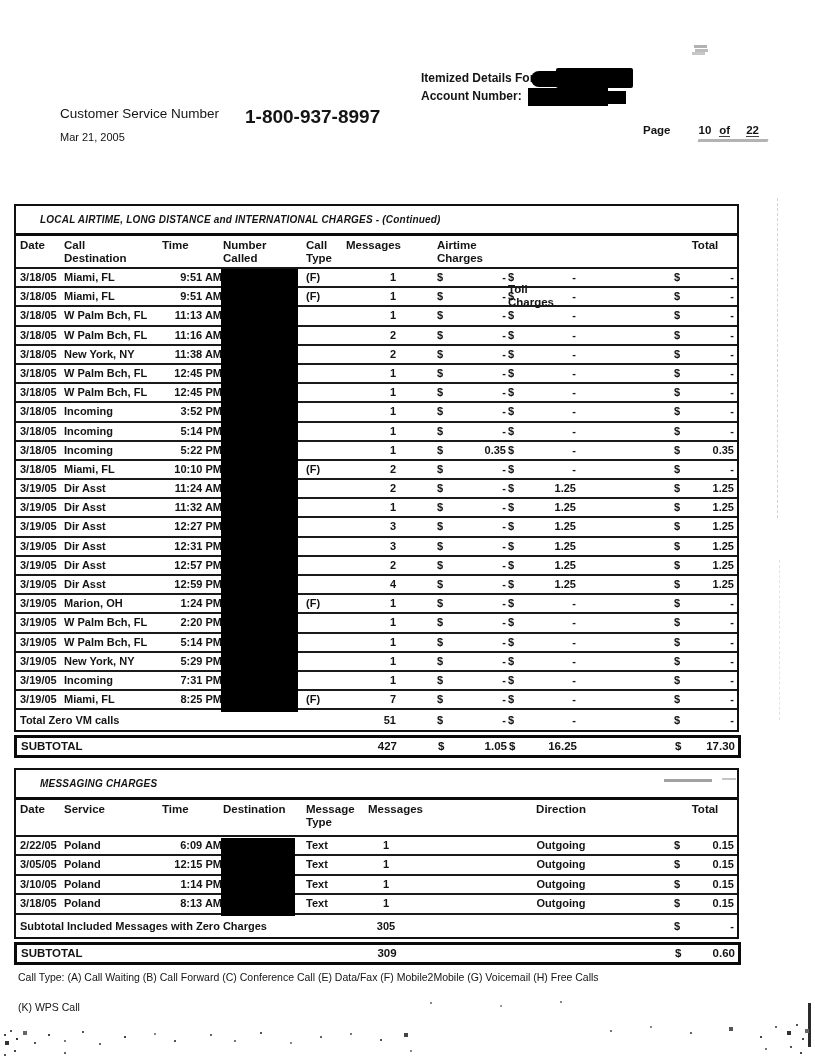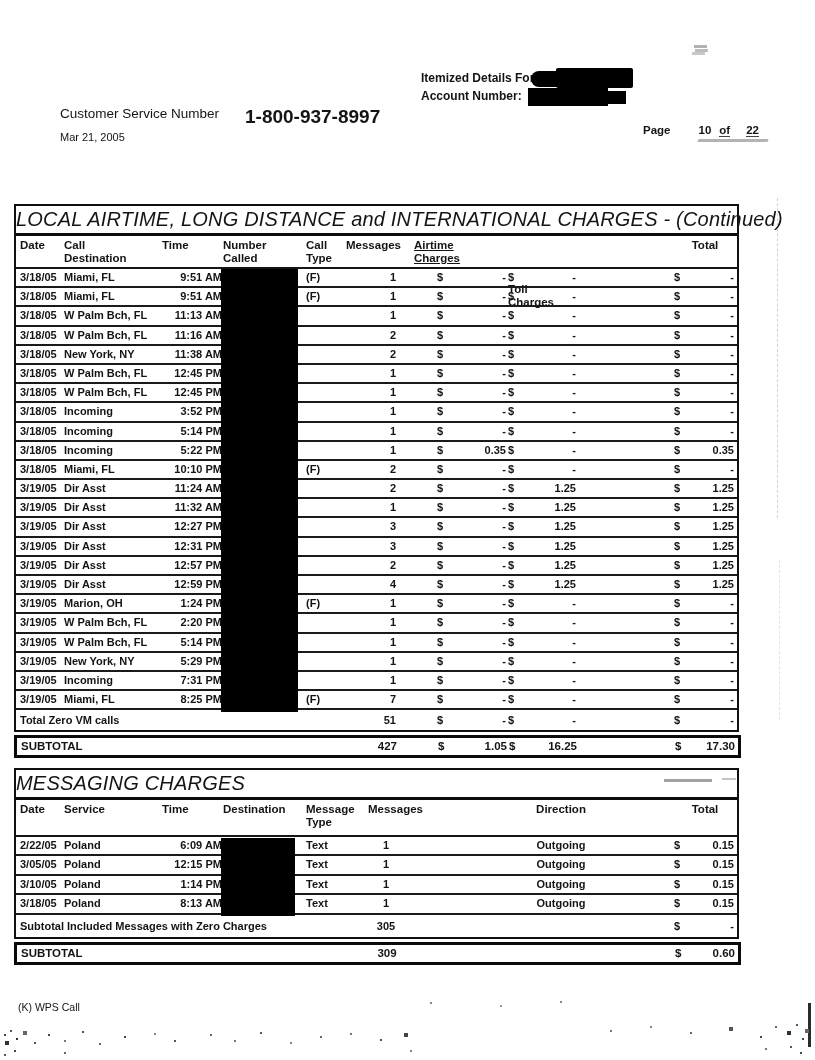--- a/index.html
+++ b/index.html
@@ -14,29 +14,29 @@
   .cs-label{left:60px;top:106px;font-size:13.5px;font-weight:normal;}
   .cs-number{left:245px;top:106px;font-size:19px;font-weight:bold;}
   .bill-date{left:60px;top:131px;font-size:11px;}
   .page-ind{left:643px;top:124px;font-size:11.5px;font-weight:bold;white-space:nowrap;}
   .page-ind .gap1{margin-left:28px;}
   .page-ind .gap2{margin-left:8px;border-bottom:1px solid #444;}
   .page-ind .gap3{margin-left:16px;border-bottom:1px solid #444;}
 
   
   .tbl{position:absolute;left:14px;width:721px;border:2px solid #101010;background:#fff;}
-  .t-title{height:27px;border-bottom:3px solid #0c0c0c;font-style:italic;font-weight:normal;
-           font-size:20px;line-height:27px;padding-left:0;letter-spacing:.2px;white-space:nowrap;}
+  .t-title{height:27px;border-bottom:3px solid #0c0c0c;font-style:italic;font-weight:bold;
+           font-size:10px;line-height:27px;padding-left:24px;letter-spacing:.2px;white-space:nowrap;}
   .thead{position:relative;border-bottom:2px solid #161616;font-weight:bold;font-size:11.5px;}
   .thead1{height:31px;}
   .thead2{height:35px;}
   .hc{position:absolute;top:3px;white-space:pre-line;line-height:13px;}
   .h-date{left:4px;}  .h-dest{left:48px;}  .h-time{left:146px;} .h-num{left:207px;}
   .h-ctype{left:290px;} .h-min{left:330px;width:52px;text-align:center;}
-  .h-air{left:398px;text-decoration:underline;} .h-toll{left:492px;margin-top:44px;} .h-total{left:660px;width:58px;text-align:center;}
+  .h-air{left:421px;} .h-toll{left:492px;margin-top:44px;} .h-total{left:660px;width:58px;text-align:center;}
   .mh-service{left:48px;} .mh-dest{left:207px;} .mh-type{left:290px;} .mh-msgs{left:352px;}
   .mh-dir{left:480px;width:130px;text-align:center;} 
 
   .rows{position:relative;}
   .arow{position:relative;height:17.2px;border-bottom:2px solid #1a1a1a;font-size:11px;
         font-weight:bold;line-height:17px;}
   .mrow{position:relative;height:17.4px;border-bottom:2px solid #1a1a1a;font-size:11px;
         font-weight:bold;line-height:17px;}
   .cell{position:absolute;white-space:nowrap;}
   .c-label{left:4px;}
@@ -526,20 +526,21 @@
       <span class="cell c-label">SUBTOTAL</span>
       <span class="cell m-msgs">309</span>
       <span class="cell c-totd">$</span>
       <span class="cell c-totv">0.60</span>
     </div>
   </div>
 
   <div class="redact bar1"></div>
   <div class="redact bar2"></div>
 
+  <span class="abs legend">Call Type: (A) Call Waiting (B) Call Forward (C) Conference Call (E) Data/Fax (F) Mobile2Mobile (G) Voicemail (H) Free Calls</span>
   <span class="abs wps">(K) WPS Call</span>
 
   <div class="smudge sm-pagenum"></div>
   <div class="smudge sm-msgtitle"></div>
   <div class="smudge sm-msgtitle2"></div>
   <div class="smudge sm-topright"></div>
   <div class="vdash1"></div>
   <div class="vdash2"></div>
   <div class="edge-tick"></div>
   <div class="speck sp-left"></div>

